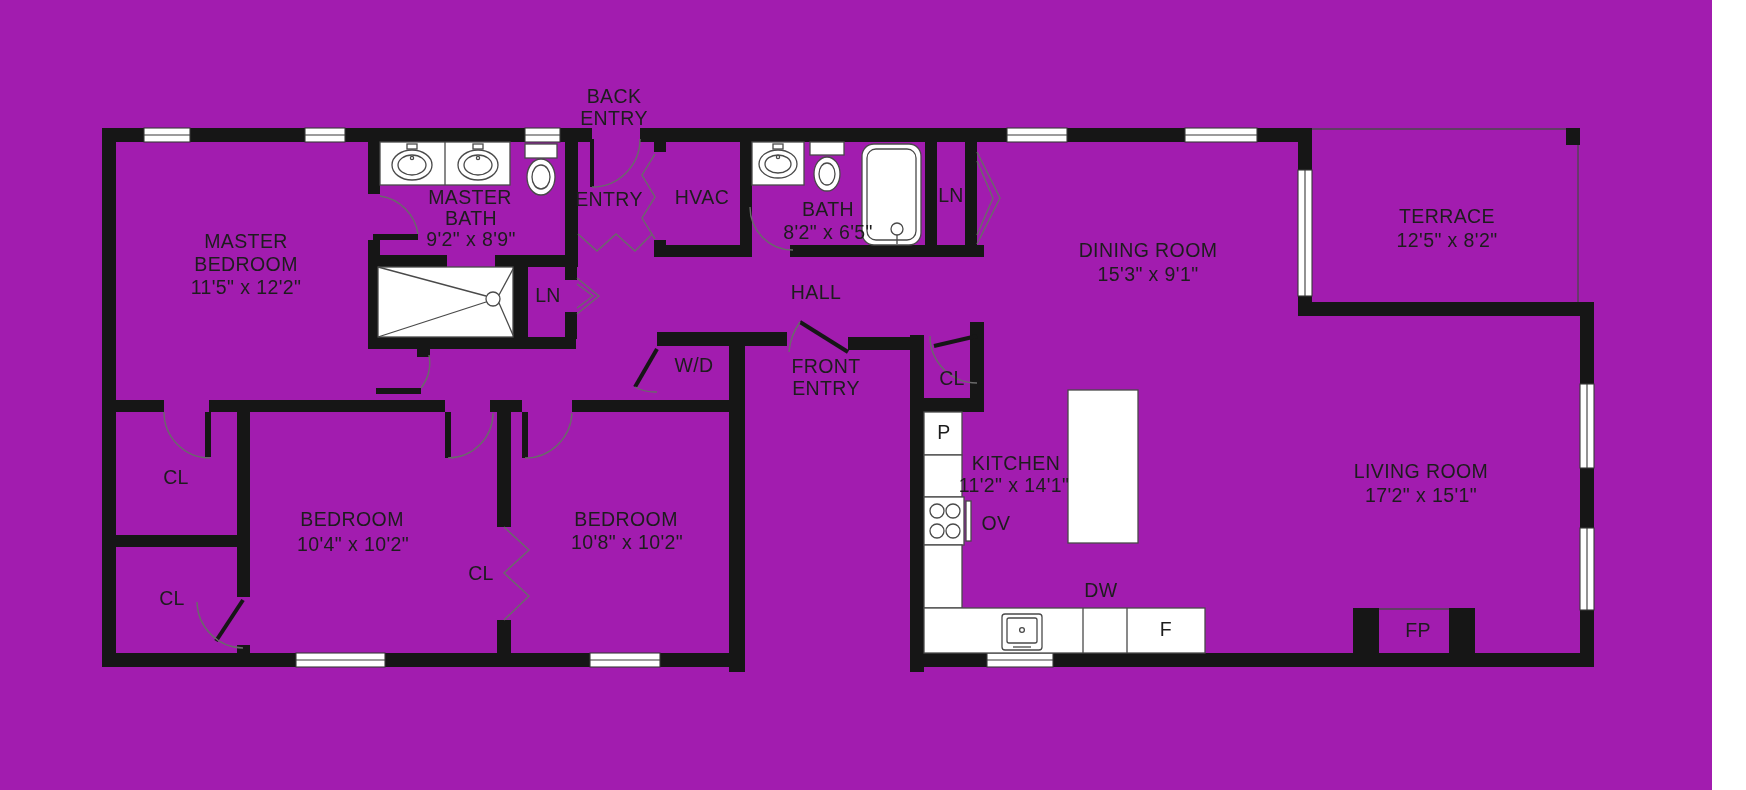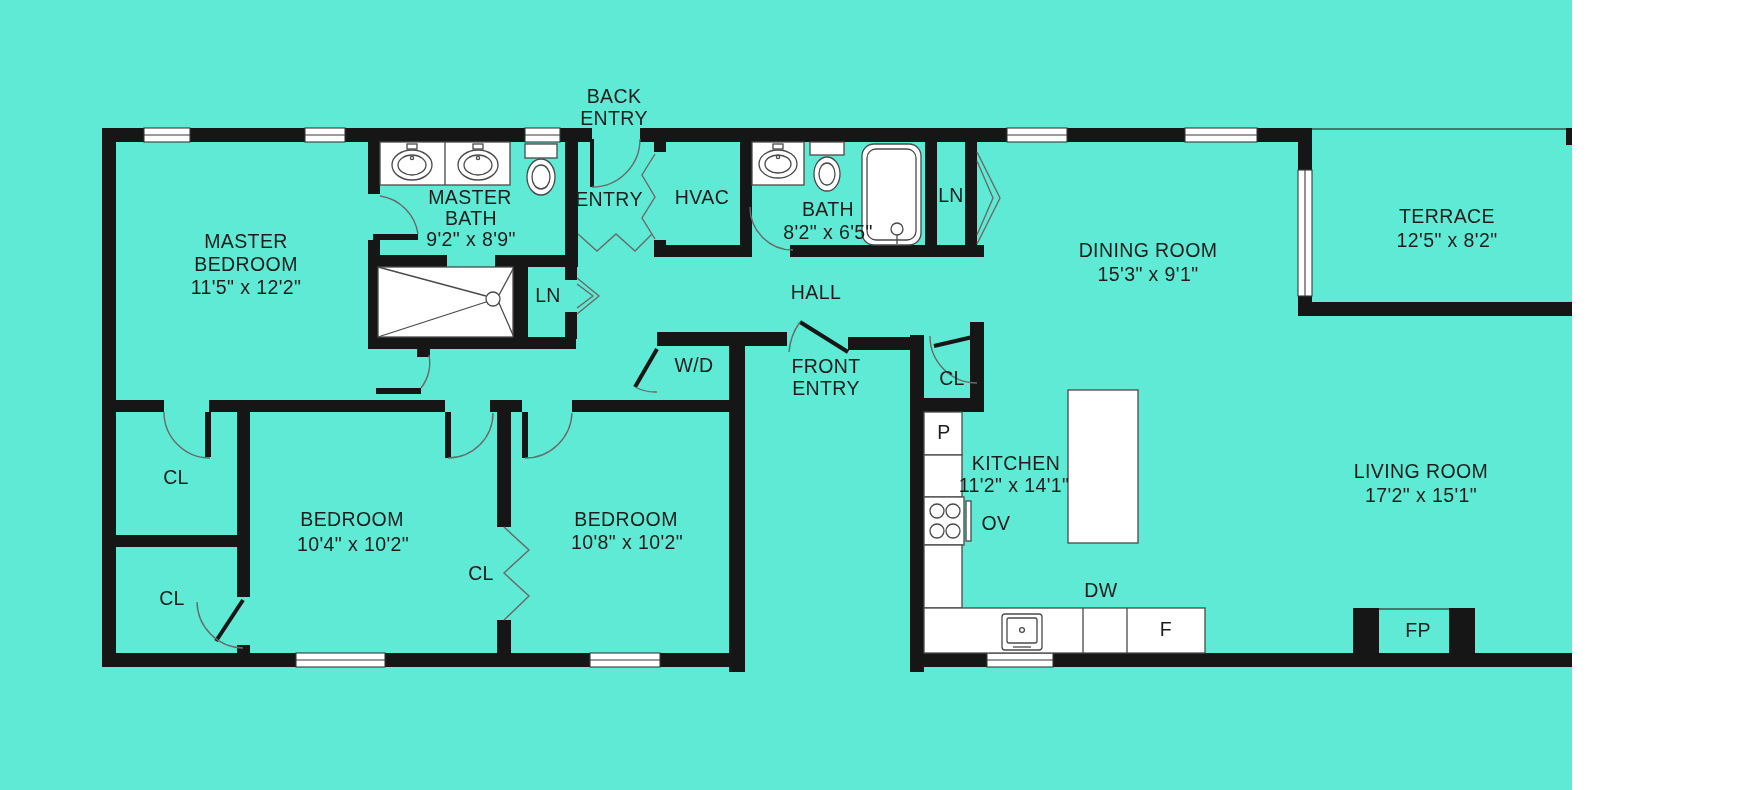--- a/index.html
+++ b/index.html
@@ -1,16 +1,16 @@
 <!DOCTYPE html>
 <html><head>
 <meta charset="utf-8">
 <style>
   html,body{margin:0;padding:0;background:#ffffff;}
-  .stage{position:relative;width:1572px;height:790px;background:#5eead4;overflow:hidden;}
+  .stage{position:relative;width:1712px;height:790px;background:#a21caf;overflow:hidden;}
   svg{display:block;}
   .wall{fill:#161616;stroke:none;}
   .thin{fill:#ffffff;stroke:#4a4a4a;stroke-width:1.3;}
   .thinl{fill:none;stroke:#4a4a4a;stroke-width:1.3;}
   .door{fill:none;stroke:#6a6a6a;stroke-width:1.4;}
   .leaf{stroke:#161616;stroke-width:4;}
   .win{fill:#ffffff;stroke:#3a3a3a;stroke-width:1.1;}
   .winl{stroke:#3a3a3a;stroke-width:1.1;}
   text{font-family:"Liberation Sans", sans-serif;fill:#1d1d1d;text-anchor:middle;dominant-baseline:middle;letter-spacing:0.4px;}
   .lbl{font-size:19.5px;}

